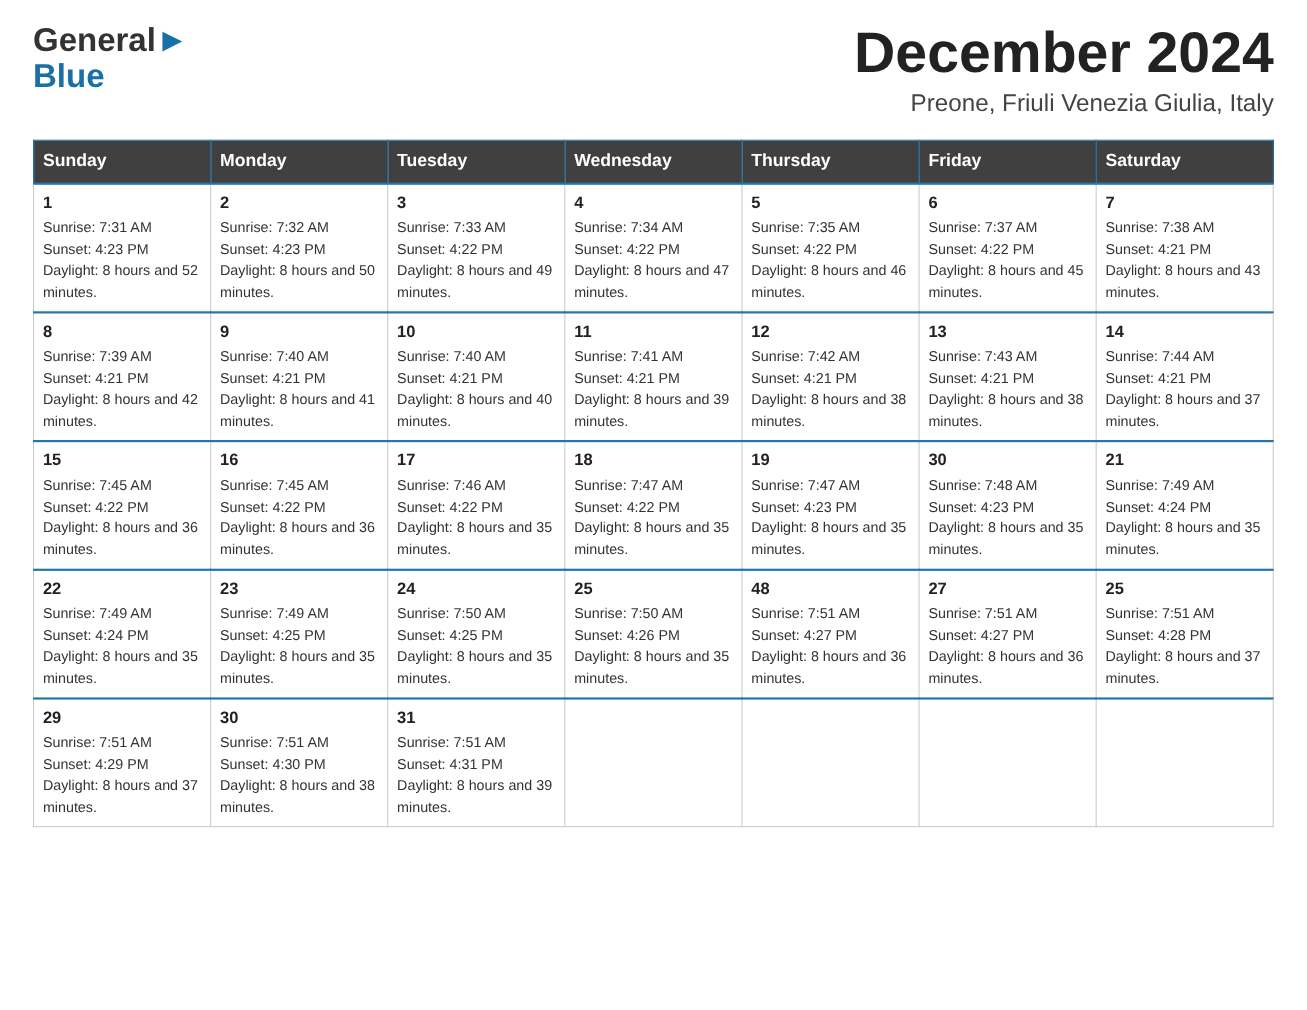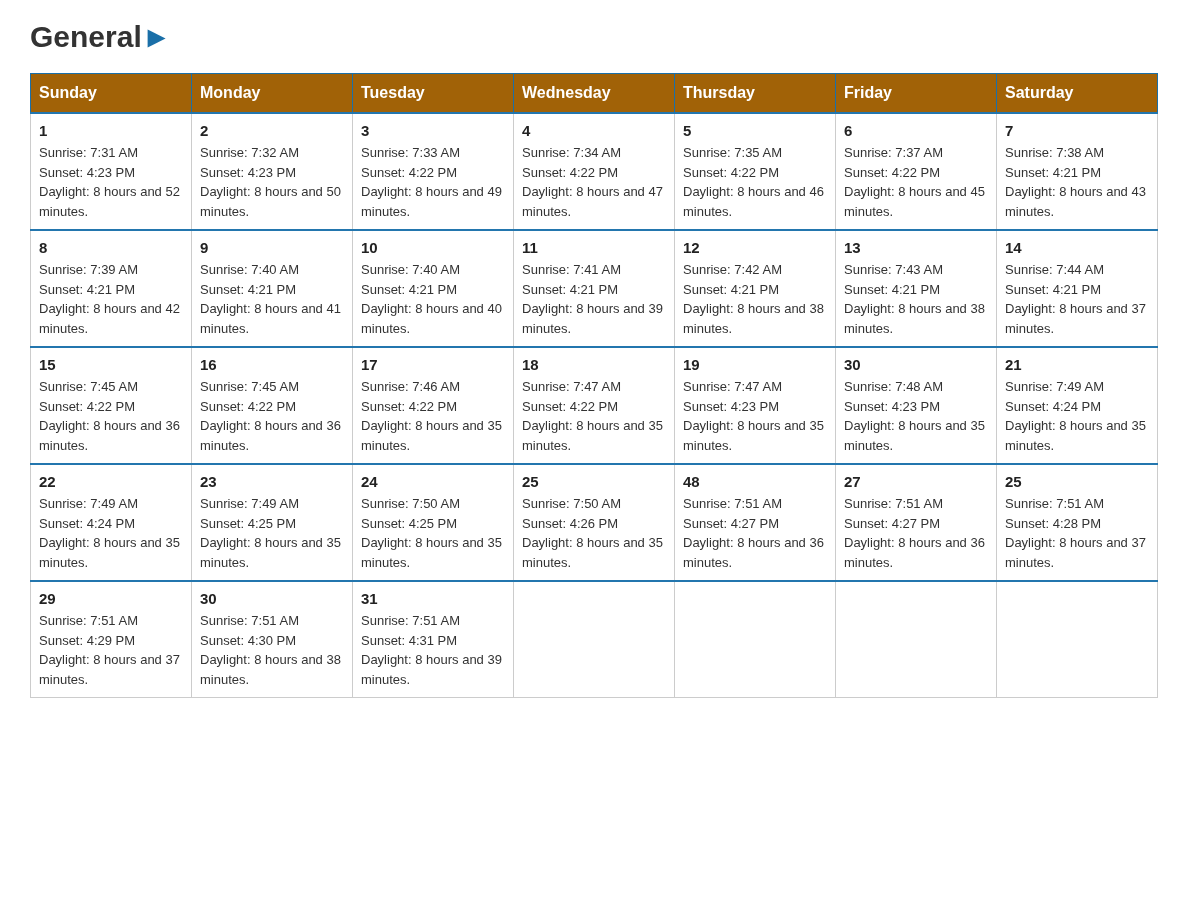--- a/index.html
+++ b/index.html
@@ -29,21 +29,21 @@
       font-size: 22px;
       color: #444;
       margin-top: 4px;
     }
     .calendar {
       width: 100%;
       border-collapse: collapse;
       border: 1px solid #ccc;
     }
     .calendar thead tr th {
-      background-color: #a16207;
+      background-color: #404040;
       color: #fff;
       font-size: 16px;
       font-weight: bold;
       padding: 10px 8px;
       text-align: left;
       border: 1px solid #1a6fa8;
     }
     .calendar tbody tr td {
       vertical-align: top;
       padding: 8px;
@@ -100,21 +100,28 @@
   </style>
 </head>
 <body>
 
 <div class="header">
   <div class="logo-wrapper">
     <div class="logo-text-block">
       <div class="logo-line1">
         General<span class="blue-part">►</span>
       </div>
+      <div class="logo-line2">
+        <span>Blue</span>
+      </div>
     </div>
+  </div>
+  <div class="title-section">
+    <div class="main-title">December 2024</div>
+    <div class="subtitle">Preone, Friuli Venezia Giulia, Italy</div>
   </div>
 </div>
 
 <table class="calendar">
   <thead>
     <tr>
       <th>Sunday</th>
       <th>Monday</th>
       <th>Tuesday</th>
       <th>Wednesday</th>

